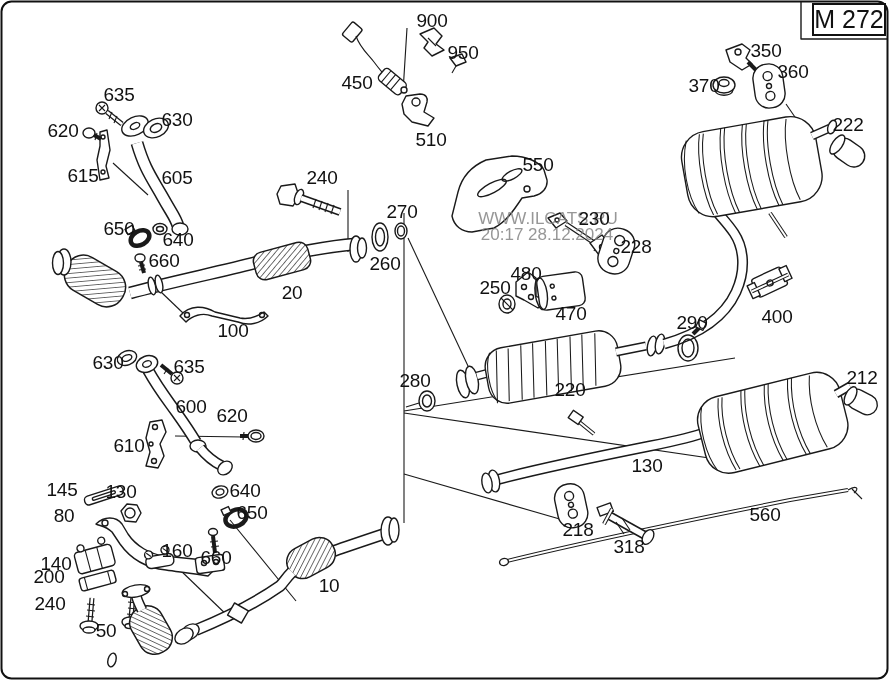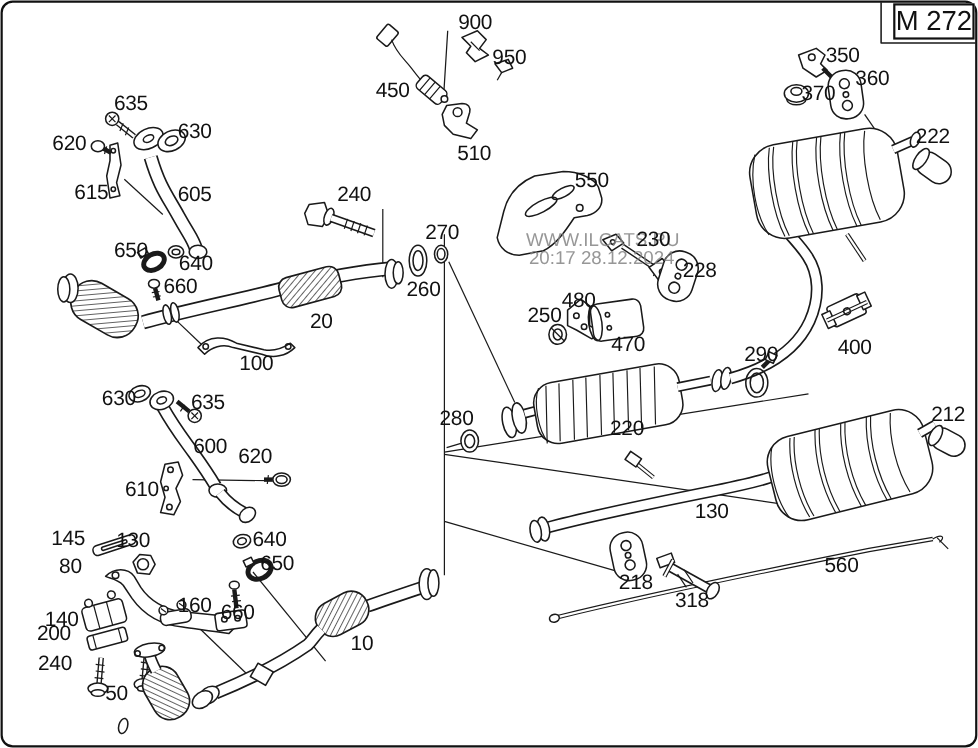--- a/index.html
+++ b/index.html
@@ -496,21 +496,21 @@
 <div class="pn" style="left:636px;top:247px">228</div>
 <div class="pn" style="left:526px;top:274px">480</div>
 <div class="pn" style="left:495px;top:288px">250</div>
 <div class="pn" style="left:571px;top:314px">470</div>
 <div class="pn" style="left:570px;top:390px">220</div>
 <div class="pn" style="left:415px;top:381px">280</div>
 <div class="pn" style="left:692px;top:323px">290</div>
 <div class="pn" style="left:777px;top:317px">400</div>
 <div class="pn" style="left:766px;top:51px">350</div>
 <div class="pn" style="left:793px;top:72px">360</div>
-<div class="pn" style="left:744px;top:86px">370</div>
+<div class="pn" style="left:704px;top:86px">370</div>
 <div class="pn" style="left:848px;top:125px">222</div>
 <div class="pn" style="left:862px;top:378px">212</div>
 <div class="pn" style="left:647px;top:466px">130</div>
 <div class="pn" style="left:578px;top:530px">218</div>
 <div class="pn" style="left:629px;top:547px">318</div>
 <div class="pn" style="left:765px;top:515px">560</div>
 <div class="pn" style="left:108px;top:363px">630</div>
 <div class="pn" style="left:189px;top:367px">635</div>
 <div class="pn" style="left:191px;top:407px">600</div>
 <div class="pn" style="left:232px;top:416px">620</div>

